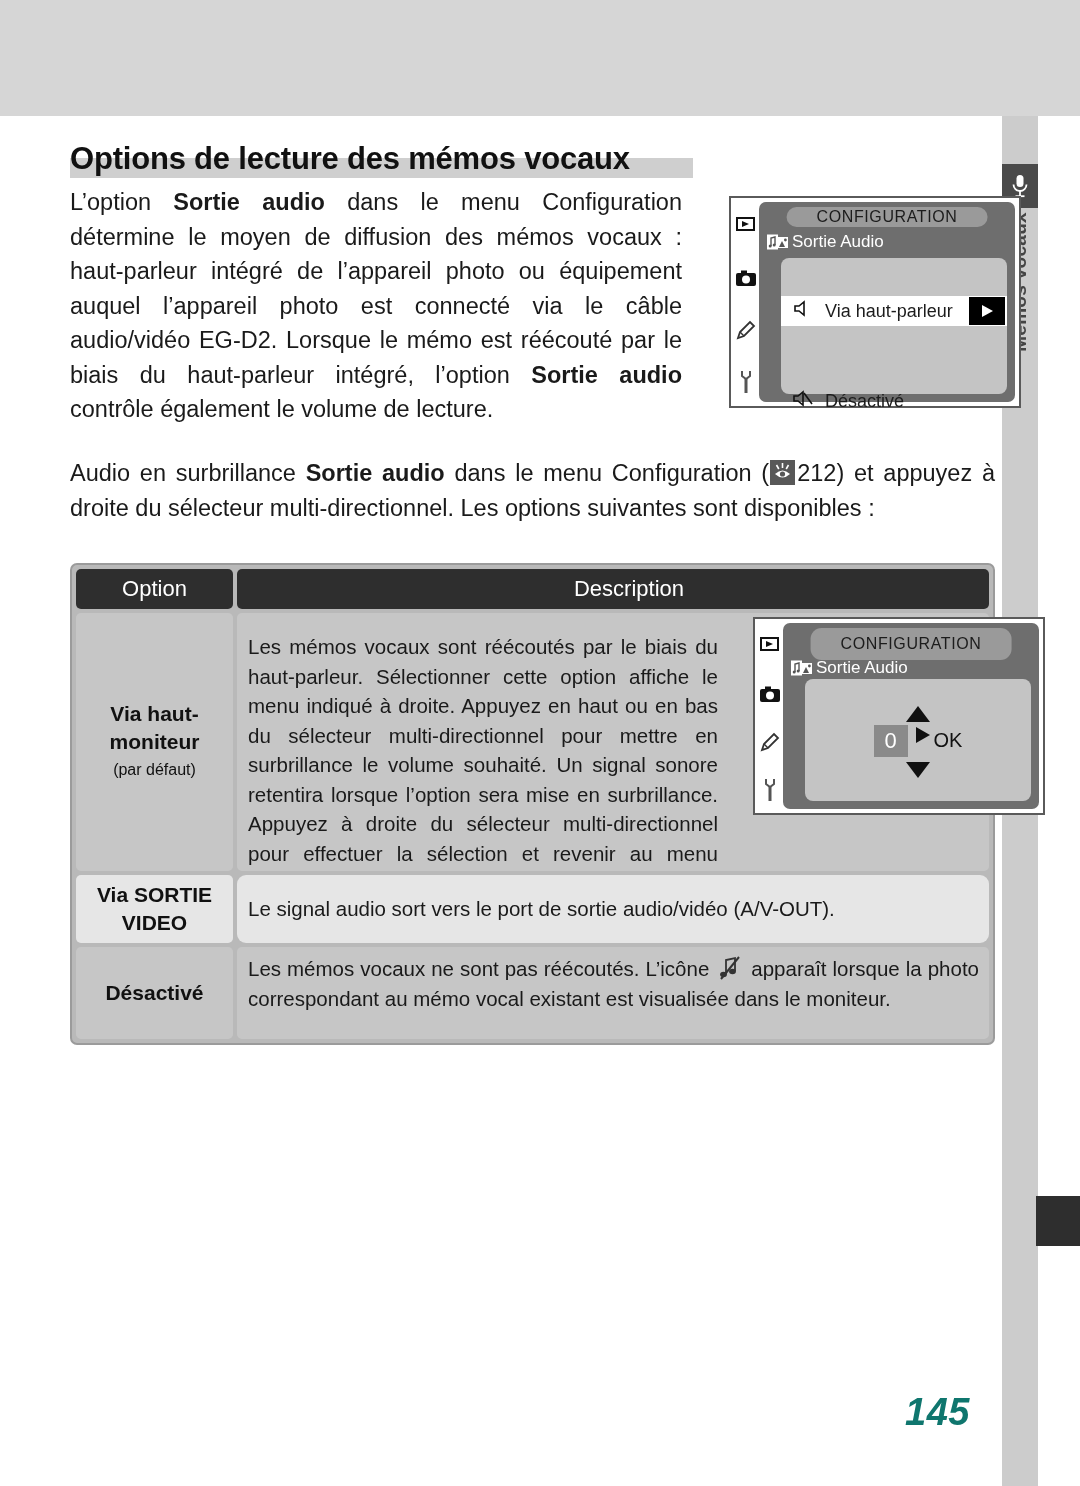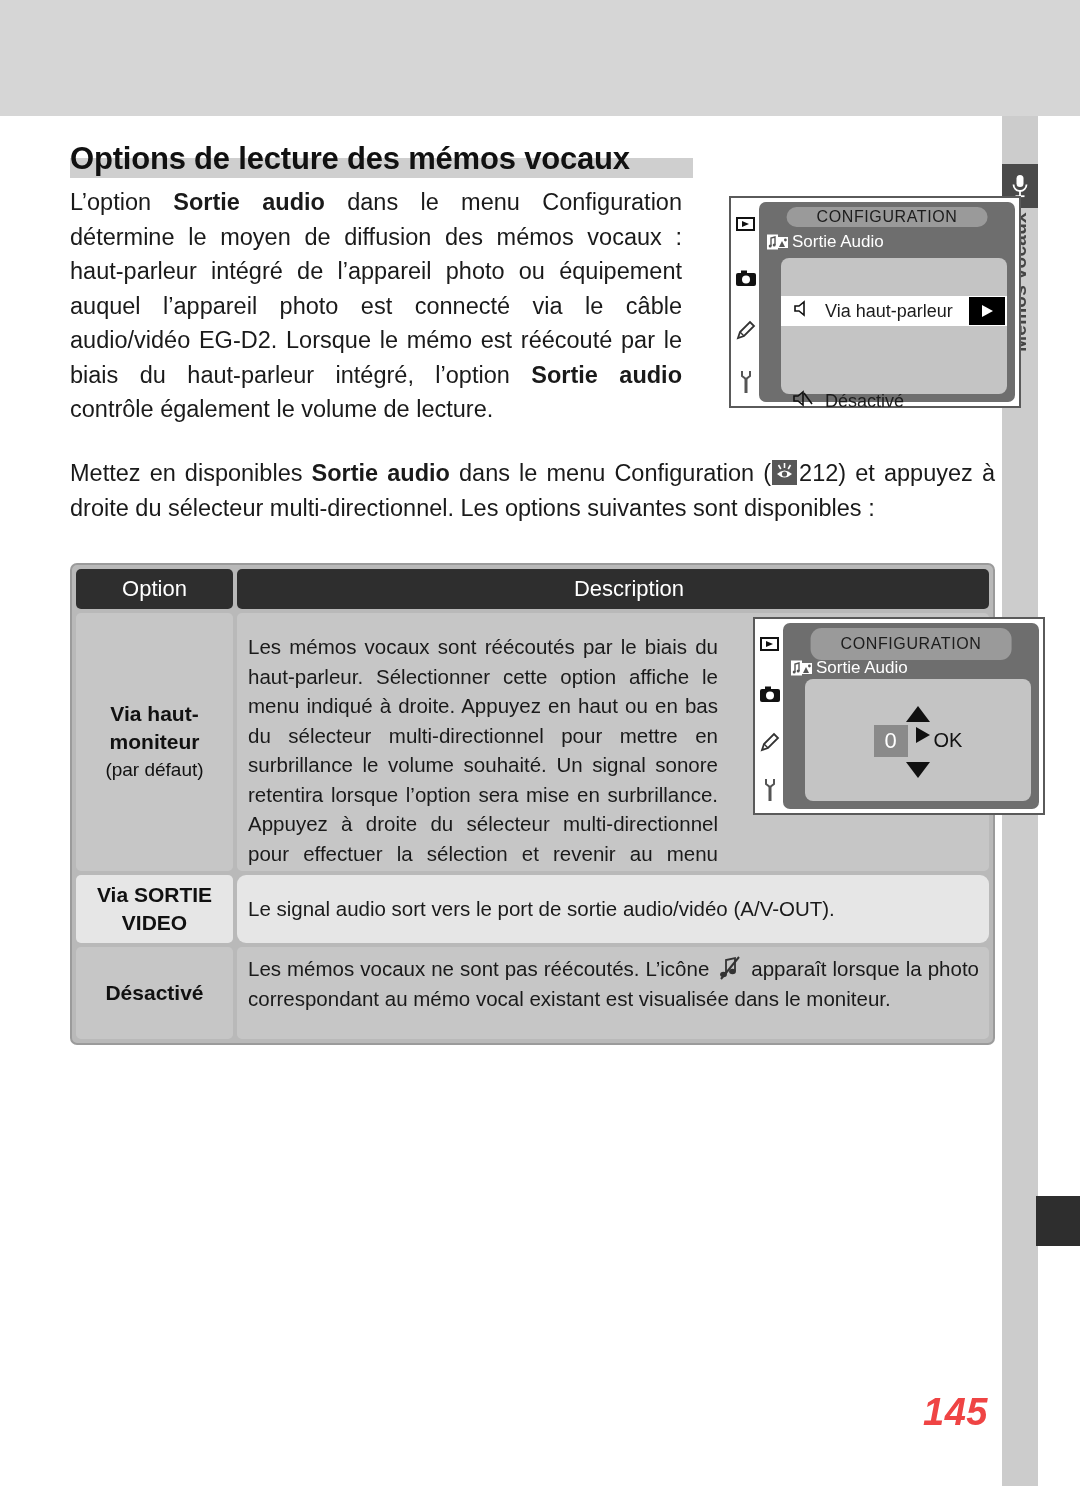--- a/index.html
+++ b/index.html
@@ -180,40 +180,40 @@
     border-radius:5px;
     box-sizing:border-box;
   }
   .col-opt{width:157px;flex:none;}
   .col-desc{flex:1;padding-left:32px;}
   .cell-opt{
     display:flex;flex-direction:column;align-items:center;justify-content:center;
     font-size:21px;font-weight:bold;line-height:28px;text-align:center;
     color:#111;padding:4px;
   }
-  .cell-opt .sub{font-weight:normal;font-size:19px;}
+  .cell-opt .sub{font-weight:normal;font-size:16px;}
   .cell-desc{
     font-size:20.5px;line-height:29.5px;text-align:justify;
     color:#1a1a1a;padding:7px 10px 7px 11px;
     position:relative;
   }
   .cell-desc.nojust{text-align:left;border-radius:9px;}
   .shade-a{background:#c6c6c6;}
   .shade-b{background:#e6e6e6;}
 
   .row1-desc{height:258px;}
   .row1-desc .txtcol{width:470px;margin-top:12px;}
   .row2-desc{height:68px;display:flex;align-items:center;}
   .row3-desc{height:92px;}
 
   
   .pageno{
-    position:absolute;right:92px;bottom:52px;
+    position:absolute;right:110px;bottom:52px;
     font-size:38px;font-weight:bold;font-style:italic;
-    color:#ef4444;letter-spacing:.5px;
+    color:#0f766e;letter-spacing:.5px;
   }
 </style>
 </head>
 <body>
 
 <div class="top-band"></div>
 
 <div class="right-strip"></div>
 <div class="edge-tab"></div>
 
@@ -304,21 +304,21 @@
               <line x1="12" y1="3" x2="20" y2="14" stroke="#111" stroke-width="1.6"></line>
             </svg>
           </span>
           <span class="lbl">Désactivé</span>
         </div>
       </div>
     </div>
   </div>
 </div>
 
-<div class="para2"><span>Mettez en disponibles </span><b>Sortie audio</b><span> dans le menu Configuration (</span><span class="eye-ico"><svg width="25" height="25" viewBox="0 0 25 25" style="display:block;">
+<div class="para2"><span>Audio en surbrillance </span><b>Sortie audio</b><span> dans le menu Configuration (</span><span class="eye-ico"><svg width="25" height="25" viewBox="0 0 25 25" style="display:block;">
         <path d="M5 14 q7.5 -7 15 0 q-7.5 7 -15 0 Z" fill="#fff"></path>
         <circle cx="12.5" cy="14" r="2.6" fill="#585858"></circle>
         <line x1="12.5" y1="3" x2="12.5" y2="8" stroke="#fff" stroke-width="1.6"></line>
         <line x1="6.5" y1="5" x2="8.8" y2="9" stroke="#fff" stroke-width="1.6"></line>
         <line x1="18.5" y1="5" x2="16.2" y2="9" stroke="#fff" stroke-width="1.6"></line>
       </svg></span><span>212</span><span>) et appuyez à droite du sélecteur multi-directionnel. Les options suivantes sont disponibles :</span></div>
 
 <div class="tbl">
 
   <div class="trow">

